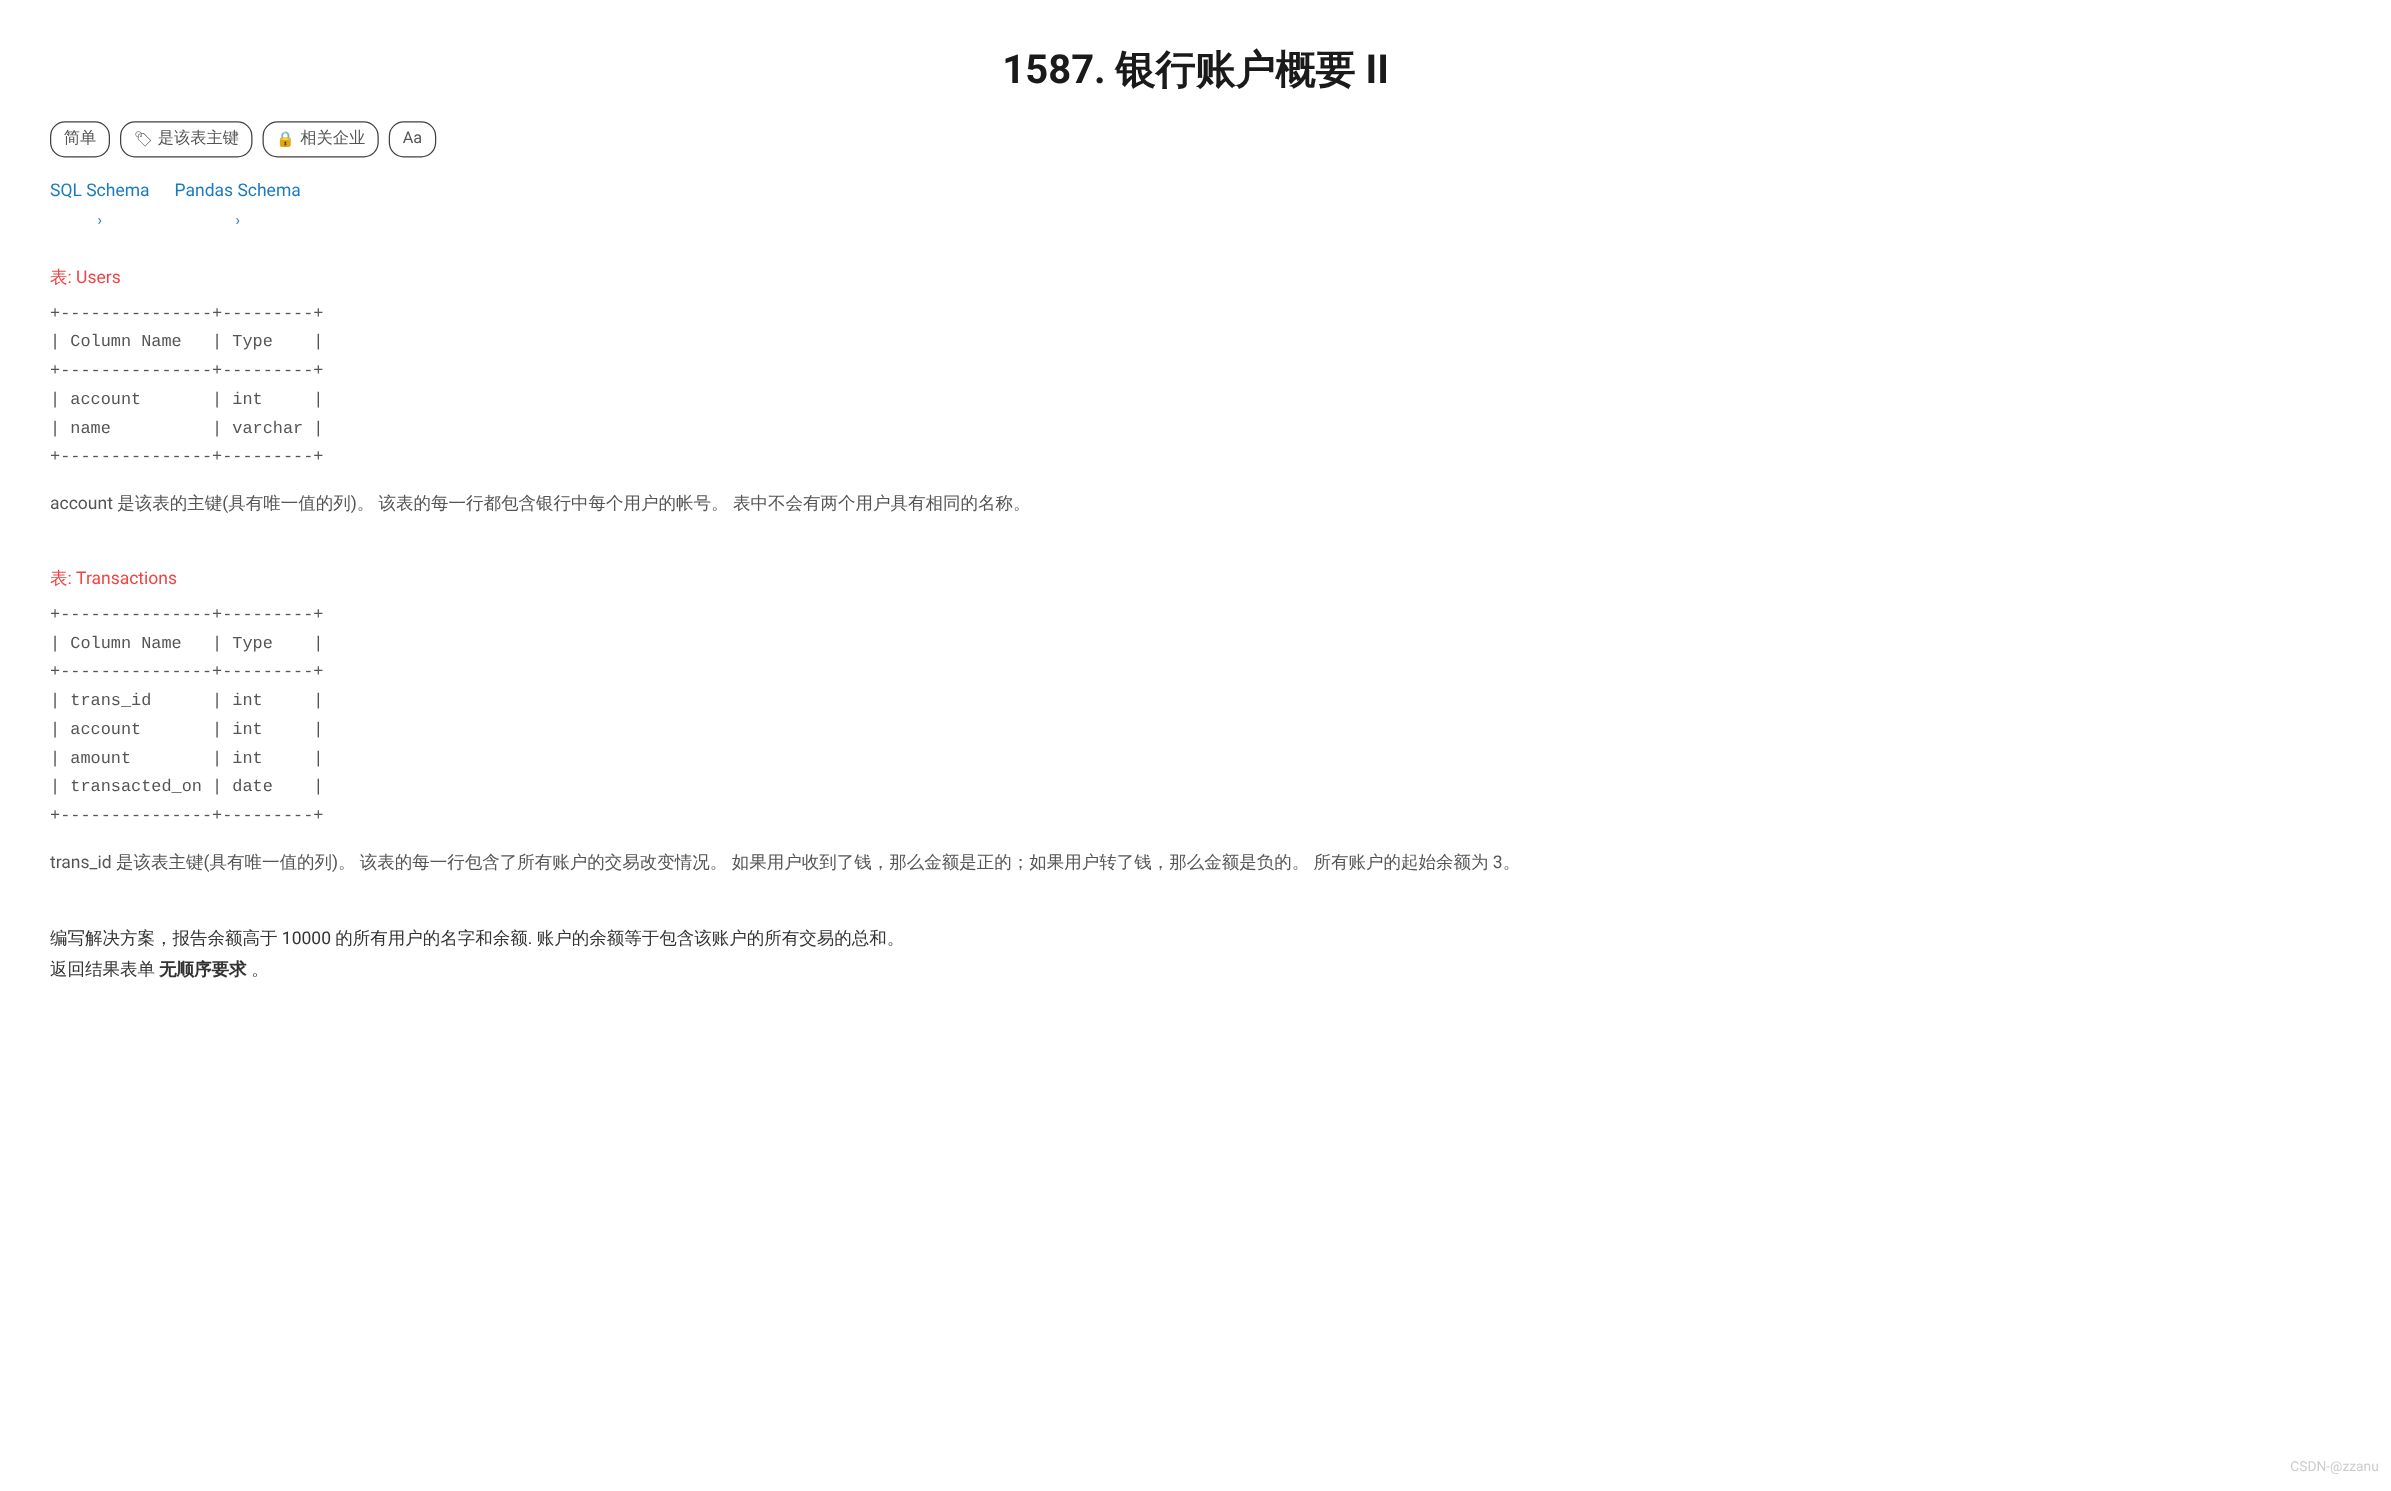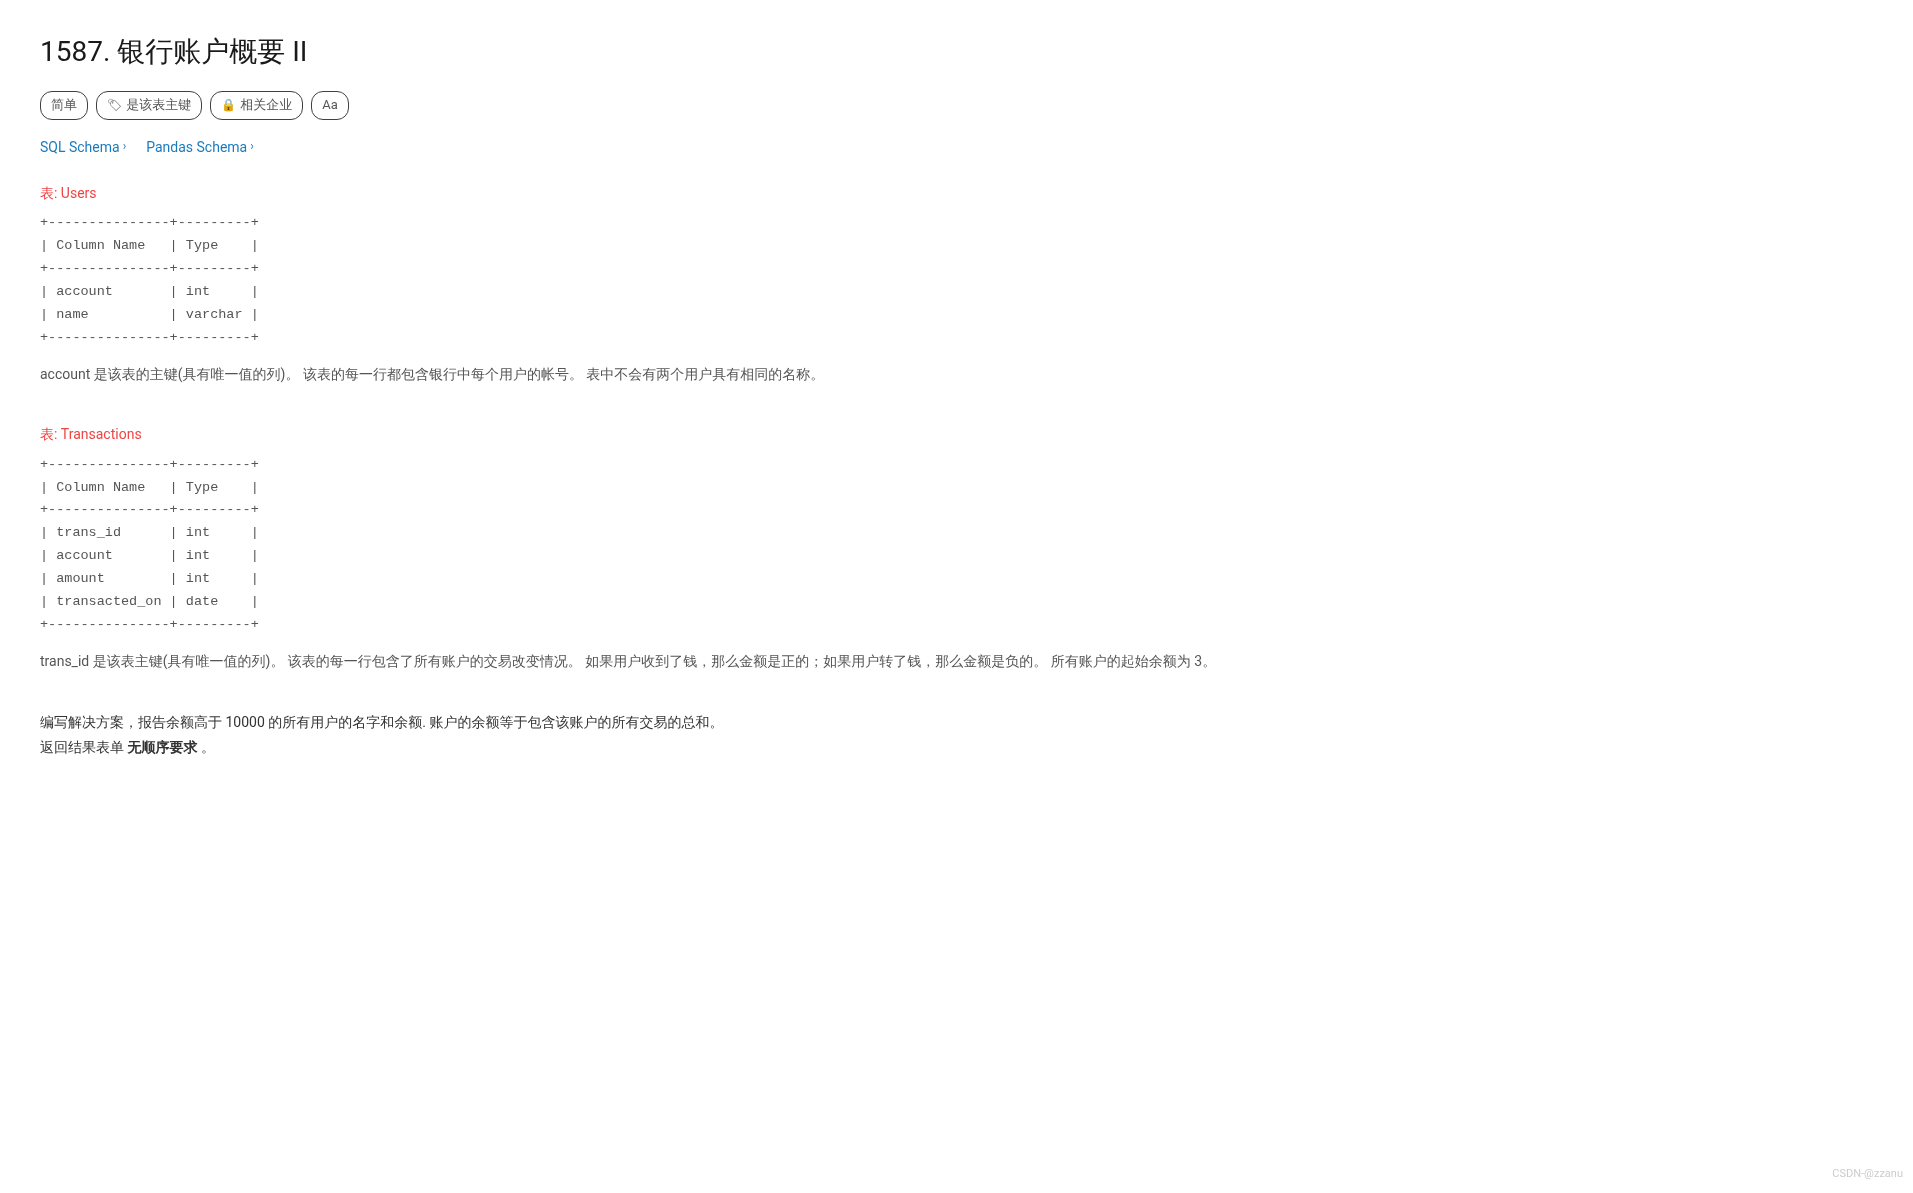--- a/index.html
+++ b/index.html
@@ -9,24 +9,25 @@
     }
     body {
       font-family: -apple-system, BlinkMacSystemFont, 'Segoe UI', Roboto, sans-serif;
       background: #fff;
       color: #333;
       padding: 30px 40px;
       font-size: 15px;
       line-height: 1.6;
     }
     .page-title {
-      font-size: 28px;
-      font-weight: normal;
+      font-size: 32px;
+      font-weight: bold;
       color: #1a1a1a;
       margin-bottom: 16px;
+      text-align: center;
     }
     .tags-row {
       display: flex;
       align-items: center;
       gap: 8px;
       margin-bottom: 16px;
     }
     .tag {
       display: inline-flex;
       align-items: center;
@@ -48,20 +49,21 @@
       margin-bottom: 24px;
     }
     .schema-link {
       color: #1a7bbf;
       text-decoration: none;
       font-size: 14px;
       display: inline-flex;
       align-items: center;
       gap: 3px;
       margin-right: 20px;
+      flex-direction: column;
     }
     .schema-link .chevron {
       font-size: 12px;
       color: #1a7bbf;
     }
     .table-label {
       font-size: 14px;
       color: #ef4444;
       margin-bottom: 8px;
     }

